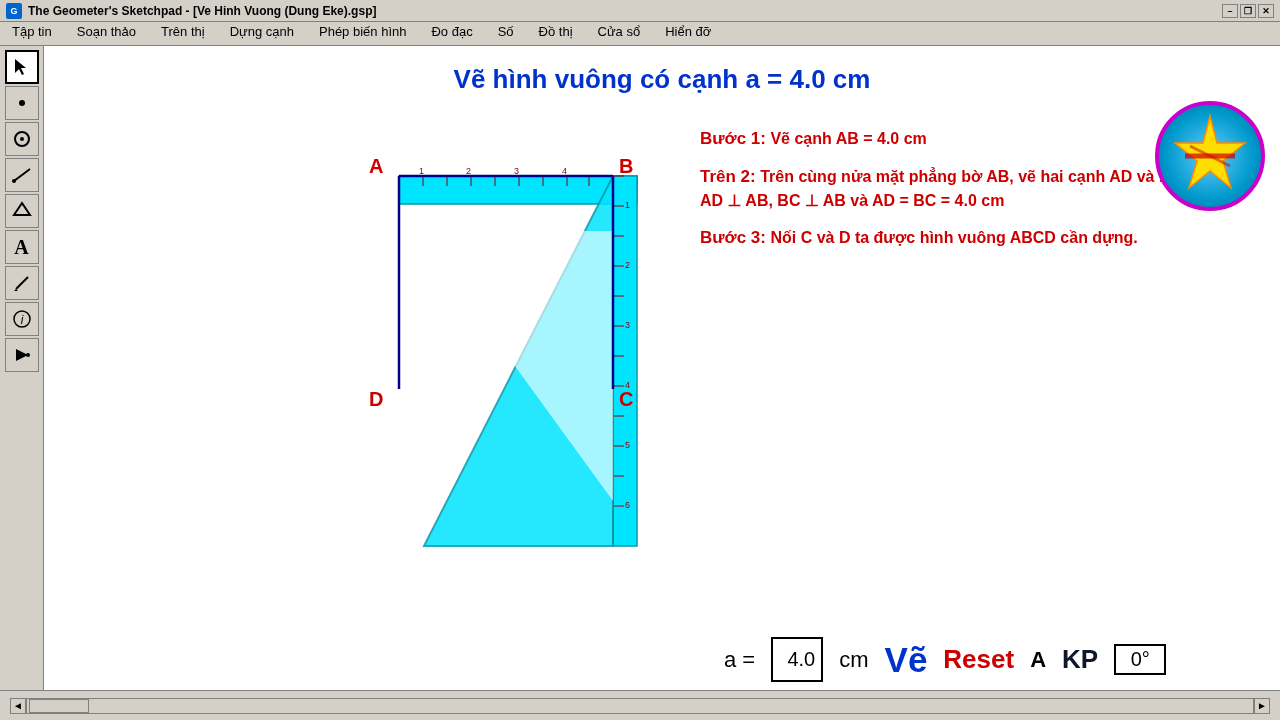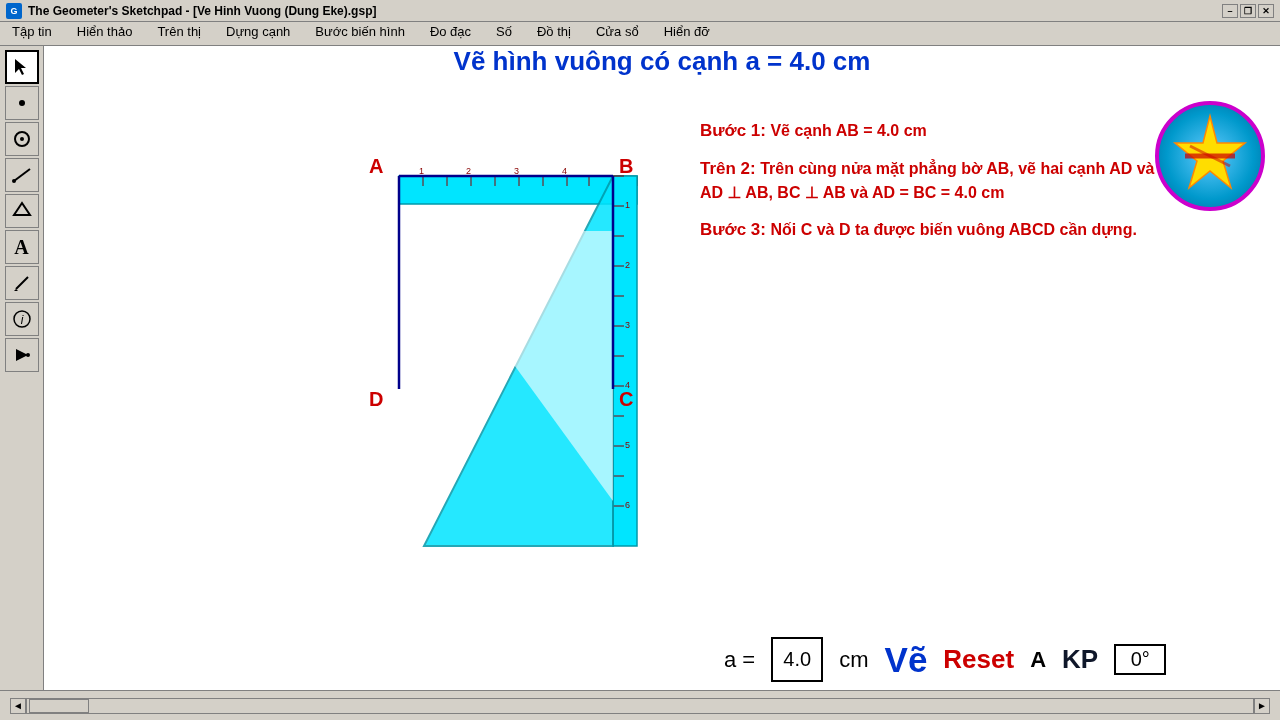--- a/index.html
+++ b/index.html
@@ -115,29 +115,30 @@
     .canvas-area {
       flex: 1;
       background: white;
       position: relative;
       overflow: hidden;
     }
 
     
     .page-title {
       text-align: center;
+      padding-top: 18px;
       font-size: 26px;
       font-weight: bold;
       color: #0033cc;
     }
 
     
     .instructions {
       position: absolute;
-      top: 72px;
+      top: 80px;
       right: 20px;
       width: 560px;
       margin-left: 31px;
     }
     .instruction-step {
       margin-bottom: 12px;
       line-height: 1.5;
     }
     .step-label {
       color: #cc0000;
@@ -181,21 +182,21 @@
     }
     .ctrl-label {
       color: #000;
       font-size: 22px;
     }
     .ctrl-input {
       border: 2px solid #000;
       padding: 9px 6px;
       font-size: 20px;
       width: 52px;
-      text-align: center;
+      text-align: right;
     }
     .ctrl-btn-ve {
       color: #0033cc;
       font-weight: bold;
       font-size: 35px;
       cursor: pointer;
     }
     .ctrl-btn-reset {
       color: #cc0000;
       font-weight: bold;
@@ -256,24 +257,24 @@
   </div>
   <div class="title-bar-controls">
     <div class="tb-btn">–</div>
     <div class="tb-btn">❐</div>
     <div class="tb-btn">✕</div>
   </div>
 </div>
 
 <div class="menu-bar">
   <span class="menu-item">Tập tin</span>
-  <span class="menu-item">Hiển thảo</span>
+  <span class="menu-item">Soạn thảo</span>
   <span class="menu-item">Trên thị</span>
   <span class="menu-item">Dựng cạnh</span>
-  <span class="menu-item">Bước biến hình</span>
+  <span class="menu-item">Phép biến hình</span>
   <span class="menu-item">Đo đạc</span>
   <span class="menu-item">Số</span>
   <span class="menu-item">Đồ thị</span>
   <span class="menu-item">Cửa sổ</span>
   <span class="menu-item">Hiển đỡ</span>
 </div>
 
 <div class="main-area">
 
   <div class="toolbar">
@@ -408,21 +409,21 @@
       <div class="instruction-step">
         <span class="step-label">Bước 1:</span>
         <span class="step-text"> </span><span class="step-text">Vẽ cạnh AB = 4.0 cm</span>
       </div>
       <div class="instruction-step">
         <span class="step-label">Trên 2:</span>
         <span class="step-text"> </span><span class="step-text">Trên cùng nửa mặt phẳng bờ AB, vẽ hai cạnh AD và BC sao cho: AD ⊥ AB, BC ⊥ AB và AD = BC = 4.0 cm</span>
       </div>
       <div class="instruction-step">
         <span class="step-label">Bước 3:</span>
-        <span class="step-text"> </span><span class="step-text">Nối C và D ta được biến vuông ABCD cần dựng.</span>
+        <span class="step-text"> </span><span class="step-text">Nối C và D ta được hình vuông ABCD cần dựng.</span>
       </div>
     </div>
 
     <div class="bottom-controls">
       <span class="ctrl-label">a =</span>
       <input class="ctrl-input" type="text" value="4.0" style="">
       <span class="ctrl-label">cm</span>
       <span class="ctrl-btn-ve">Vẽ</span>
       <span class="ctrl-btn-reset">Reset</span>
       <span class="ctrl-btn-a">A</span>

